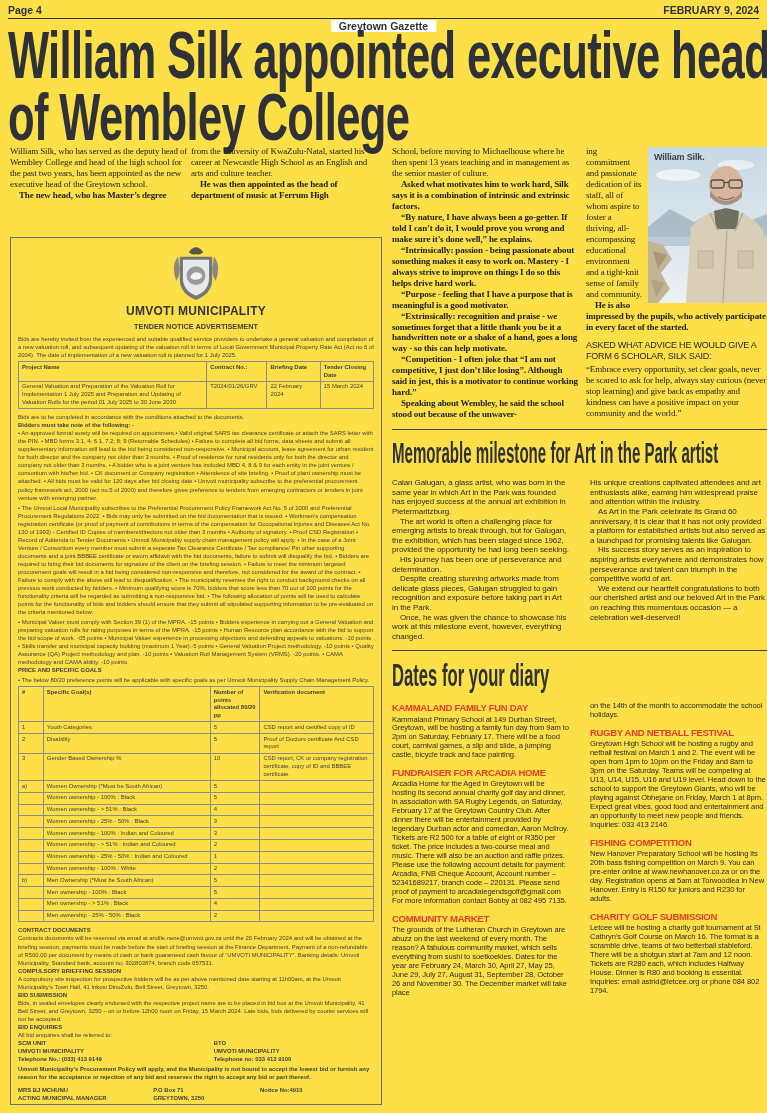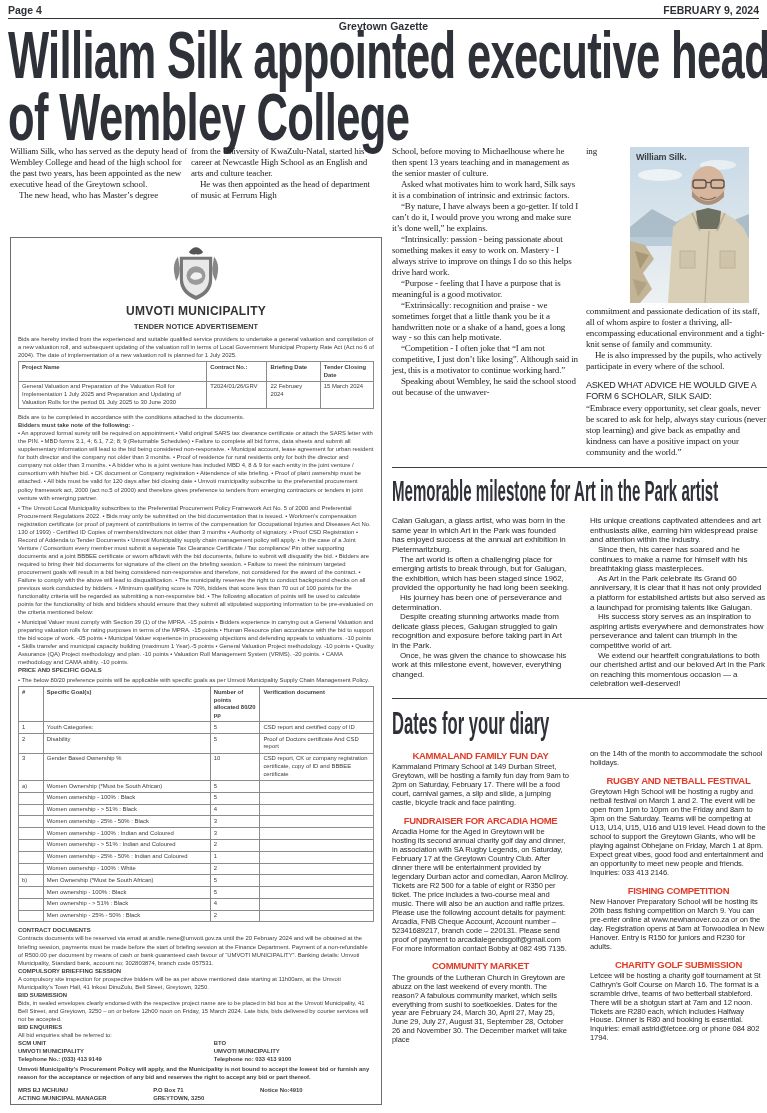--- a/index.html
+++ b/index.html
@@ -1,34 +1,34 @@
 <!DOCTYPE html>
 <html><head>
 <meta charset="utf-8">
 <style>
   * { margin:0; padding:0; box-sizing:border-box; }
   html,body { background:#e9e9e9; }
-  .page { position:relative; width:767px; height:1113px; margin:0 auto; background:#ffffff;
+  .page { position:relative; width:767px; height:1113px; margin:0 auto; background:#fde047;
           overflow:hidden; font-family:"Liberation Sans",sans-serif; color:#2e3137; }
 
   
   .masthead { position:absolute; top:4px; left:8px; right:8px; height:15px;
               border-bottom:1.5px solid #2e3137; font-size:10.5px; font-weight:bold; }
   .masthead .mh-left { position:absolute; left:0; top:0; }
   .masthead .mh-center { position:absolute; left:50%; transform:translateX(-50%); top:16px; background:#fff; padding:0 8px; }
   .masthead .mh-right { position:absolute; right:0; top:0; }
 
   
   .headline { position:absolute; top:24px; left:8px; width:1180px;
               font-size:67px; font-weight:bold; line-height:0.92; letter-spacing:-1px;
               transform:scaleX(0.65); transform-origin:0 0; color:#2e3137; }
 
   .serif { font-family:"Liberation Serif",serif; font-size:9px; line-height:1.22;
            letter-spacing:-0.15px; color:#1e1e1e; }
-  .serif p + p { text-indent:9px; }
+  .serif p + p { text-indent:9px;font-weight:bold; }
 
   .top-cols { position:absolute; top:146px; left:10px; width:374px; display:flex; }
   .top-cols .col { width:181px; }
 
   
   .ad { position:absolute; top:237px; left:10px; width:372px; height:868px;
         border:1px solid #6e6e6e; padding:4px 7px; overflow:hidden;
         font-size:5.9px; line-height:1.36; color:#3d3d3d; }
   .ad p { margin:0 0 2px; }
   .ad .b { font-weight:bold; }
@@ -42,40 +42,40 @@
   .ad .proj-c1{width:53%}.ad .proj-c2{width:17%}.ad .proj-c3{width:15%}.ad .proj-c4{width:15%}
   .ad .goal-c1{width:7%}.ad .goal-c2{width:47%}.ad .goal-c3{width:14%}.ad .goal-c4{width:32%}
   .enq-grid { display:grid; grid-template-columns:55% 45%; font-weight:bold; }
   .sig-grid { display:grid; grid-template-columns:38% 30% 32%; font-weight:bold; margin-top:5px; }
 
   
   .right { position:absolute; top:146px; left:392px; width:375px; }
   .cols34 { display:flex; gap:8px; }
   .c3 { width:186px; }
   .c4 { width:181px; }
-  .photo { float:right; width:137px; height:156px; margin:1px 0 3px 5px; position:relative; }
+  .photo { float:right; width:119px; height:156px; margin:1px 0 3px 5px; position:relative; }
   .photo svg { display:block; }
   .photo figcaption { position:absolute; top:5px; left:6px; width:52px;
                       font:bold 9px/1.15 "Liberation Sans",sans-serif; color:#3b3f45; }
   .advice-h { font-family:"Liberation Sans",sans-serif; font-weight:normal; font-size:9px;
               line-height:1.2; margin:8px 0 2px; letter-spacing:-0.2px; color:#24272c; }
   .advice-h + p { text-indent:0; }
 
   .rule { border:none; border-top:1.5px solid #3a3e44; margin:9px 0 0; }
 
   .sec-head { font-weight:bold; color:#2e3137; white-space:nowrap; transform-origin:0 0; }
   .art-head  { font-size:29px; transform:scaleX(0.52); margin:7px 0 8px; }
   .diary-head{ font-size:32px; transform:scaleX(0.52); margin:6px 0 8px; }
 
   .art-cols, .diary-cols { display:flex; gap:21px; }
   .art-cols .col { width:183px; font-size:8px; line-height:1.2; letter-spacing:-0.1px; color:#2a2a2a; }
   .art-cols p + p { text-indent:8px; }
 
   .diary-cols .col { width:183px; font-size:7.6px; line-height:1.18; letter-spacing:-0.1px; color:#2a2a2a; }
-  .entry h4 { color:#e23b27; font-size:9.5px; letter-spacing:-0.3px; margin:7px 0 2px;text-align:center; }
+  .entry h4 { color:#e23b27; font-size:9.5px; letter-spacing:-0.3px; margin:7px 0 2px; }
   .entry:first-child h4 { margin-top:0; }
   .entry h4:empty { margin:0; }
 </style>
 </head>
 <body>
 
 <div class="page">
 
   <header class="masthead">
     <span class="mh-left">Page 4</span>
@@ -334,41 +334,40 @@
             <path d="M62,44 Q78,64 94,44 L94,50 Q78,66 62,50 Z" fill="#ab917c"></path>
             <path d="M70,50 Q78,55 86,50" stroke="#7c6a5c" stroke-width="1.2" fill="none"></path>
             <rect x="63" y="33" width="13" height="8" rx="2.5" fill="none" stroke="#55504a" stroke-width="1.3"></rect>
             <rect x="81" y="33" width="13" height="8" rx="2.5" fill="none" stroke="#55504a" stroke-width="1.3"></rect>
             <line x1="76" y1="35.5" x2="81" y2="35.5" stroke="#55504a" stroke-width="1.3"></line>
           </svg>
           <figcaption>William Silk.</figcaption>
         </figure>
         <div>
           <p>ing commitment and passionate dedication of its staff, all of whom aspire to foster a thriving, all-encompassing educational environment and a tight-knit sense of family and community.</p>
-            <p>He is also impressed by the pupils, who actively participate in every where of the school.</p>
+            <p>He is also impressed by the pupils, who actively participate in every facet of the started.</p>
         </div>
         <h4 class="advice-h">ASKED WHAT ADVICE HE WOULD GIVE A FORM 6 SCHOLAR, SILK SAID:</h4>
         <p>“Embrace every opportunity, set clear goals, never be scared to ask for help, always stay curious (never stop learning) and give back as empathy and kindness can have a positive impact on your community and the world.”</p>
       </div>
     </div>
 
     <hr class="rule">
 
     <h2 class="sec-head art-head">Memorable milestone for Art in the Park artist</h2>
     <div class="art-cols">
       <div class="col">
         <p>Calan Galugan, a glass artist, who was born in the same year in which Art in the Park was founded has enjoyed success at the annual art exhibition in Pietermaritzburg.</p>
           <p>The art world is often a challenging place for emerging artists to break through, but for Galugan, the exhibition, which has been staged since 1962, provided the opportunity he had long been seeking.</p>
           <p>His journey has been one of perseverance and determination.</p>
           <p>Despite creating stunning artworks made from delicate glass pieces, Galugan struggled to gain recognition and exposure before taking part in Art in the Park.</p>
           <p>Once, he was given the chance to showcase his work at this milestone event, however, everything changed.</p>
       </div>
       <div class="col">
         <p>His unique creations captivated attendees and art enthusiasts alike, earning him widespread praise and attention within the industry.</p>
-          <p>Since then, his career has soared and he continues to make a name for himself with his breathtaking glass masterpieces.</p>
           <p>As Art in the Park celebrate its Grand 60 anniversary, it is clear that it has not only provided a platform for established artists but also served as a launchpad for promising talents like Galugan.</p>
           <p>His success story serves as an inspiration to aspiring artists everywhere and demonstrates how perseverance and talent can triumph in the competitive world of art.</p>
           <p>We extend our heartfelt congratulations to both our cherished artist and our beloved Art in the Park on reaching this momentous occasion — a celebration well-deserved!</p>
       </div>
     </div>
 
     <hr class="rule">
 
     <h2 class="sec-head diary-head">Dates for your diary</h2>
     <div class="diary-cols">

